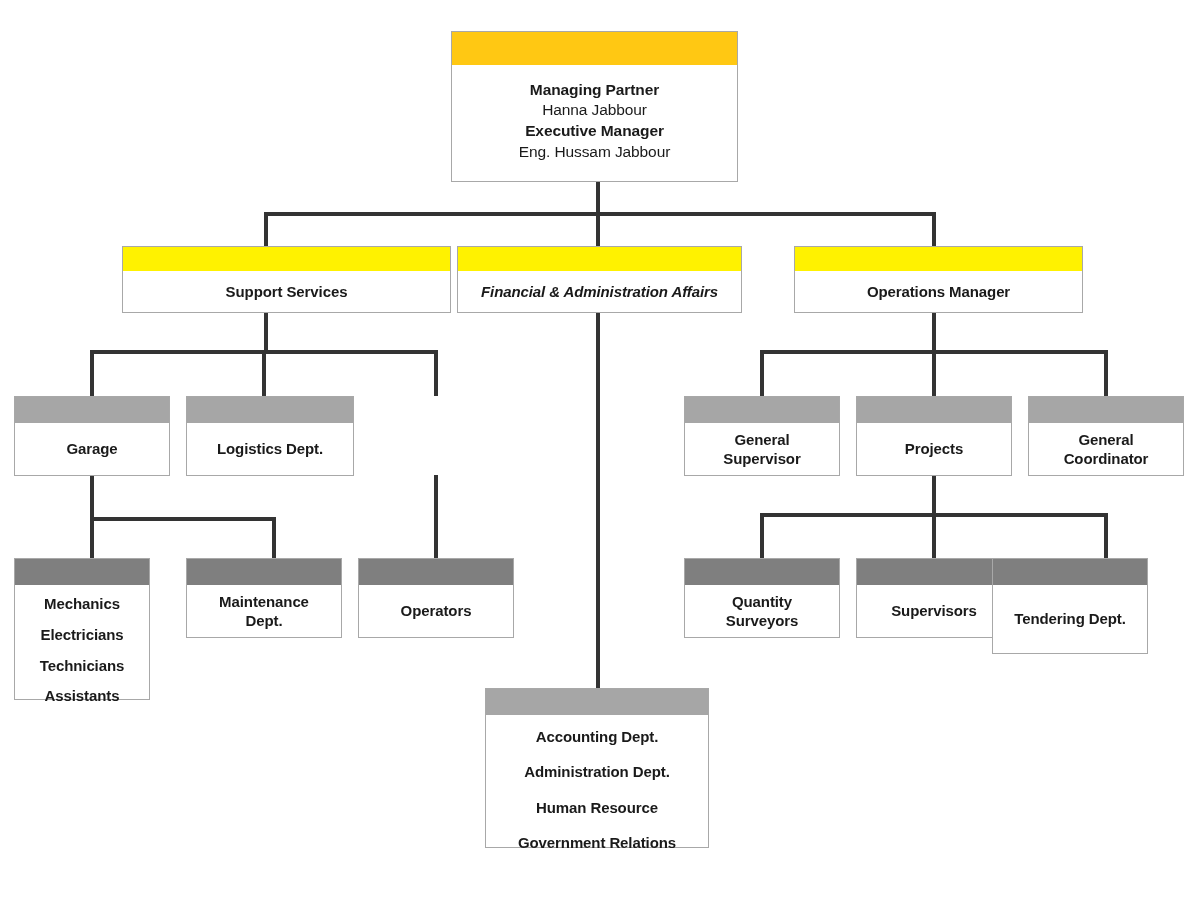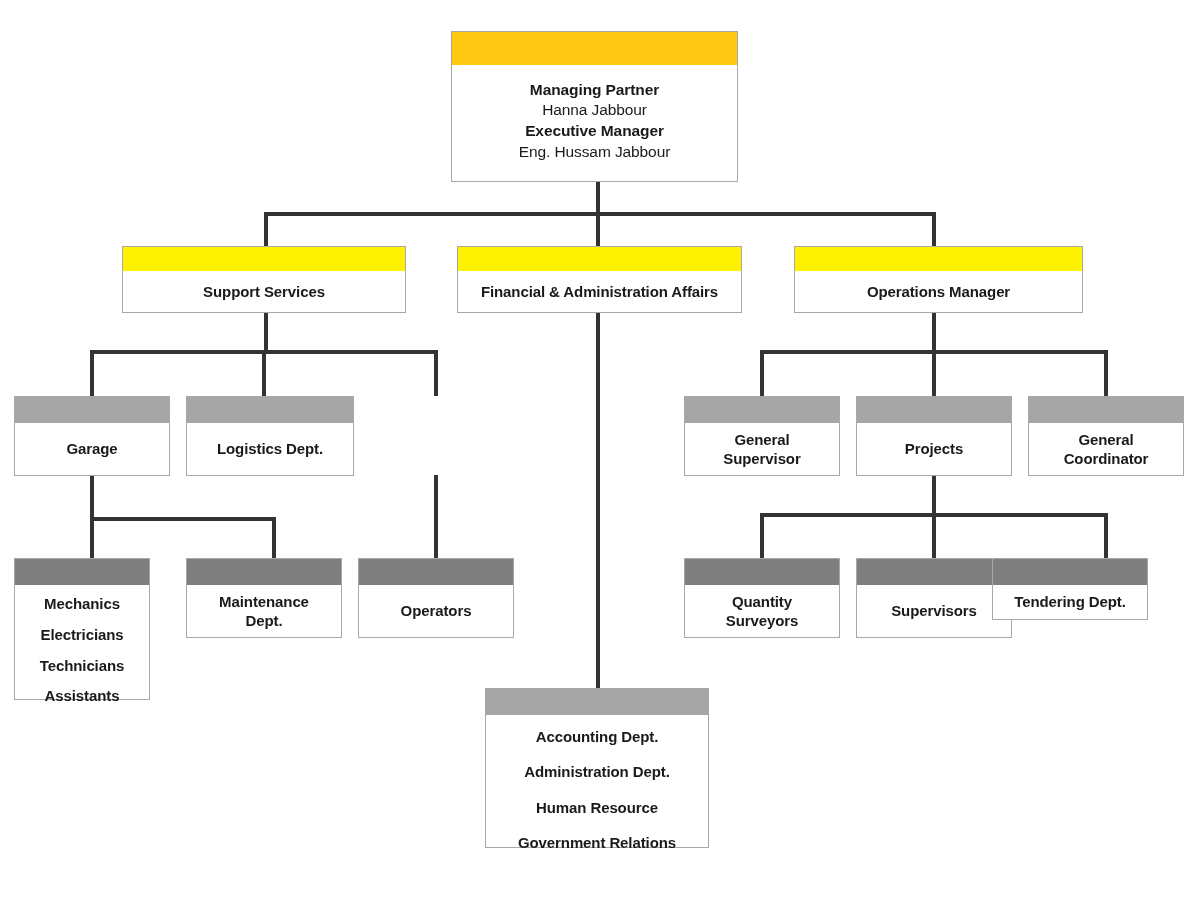--- a/index.html
+++ b/index.html
@@ -136,28 +136,28 @@
   <div class="node lvl1" style="left:451px; top:31px; width:287px; height:151px;">
     <div class="node-header hdr-gold"></div>
     <div class="node-body">
       <span class="node-line">Managing Partner</span>
       <span class="node-line sub">Hanna Jabbour</span>
       <span class="node-line">Executive Manager</span>
       <span class="node-line sub">Eng. Hussam Jabbour</span>
     </div>
   </div>
 
-  <div class="node lvl2" style="left:122px; top:246px; width:284px; height:67px;">
+  <div class="node lvl2" style="left:122px; top:246px; width:329px; height:67px;">
     <div class="node-header hdr-yellow"></div>
     <div class="node-body">
       <span class="node-line">Support Services</span>
     </div>
   </div>
 
-  <div class="node lvl2" style="left:457px; top:246px; width:285px; height:67px;">
+  <div class="node lvl2" style="left:457px; top:246px; width:285px; height:67px;font-style:italic;">
     <div class="node-header hdr-yellow"></div>
     <div class="node-body">
       <span class="node-line">Financial &amp; Administration Affairs</span>
     </div>
   </div>
 
   <div class="node lvl2" style="left:794px; top:246px; width:289px; height:67px;">
     <div class="node-header hdr-yellow"></div>
     <div class="node-body">
       <span class="node-line">Operations Manager</span>
@@ -235,21 +235,21 @@
     </div>
   </div>
 
   <div class="node lvl4" style="left:856px; top:558px; width:156px; height:80px;">
     <div class="node-header hdr-dgray"></div>
     <div class="node-body">
       <span class="node-line">Supervisors</span>
     </div>
   </div>
 
-  <div class="node lvl4" style="left:992px; top:558px; width:156px; height:62px;">
+  <div class="node lvl4" style="left:992px; top:558px; width:156px; height:96px;">
     <div class="node-header hdr-dgray"></div>
     <div class="node-body">
       <span class="node-line">Tendering Dept.</span>
     </div>
   </div>
 
   <div class="node lvl-list" style="left:485px; top:688px; width:224px; height:160px;">
     <div class="node-header hdr-gray"></div>
     <div class="node-body list-body-tight">
       <span class="node-line">Accounting Dept.</span>

